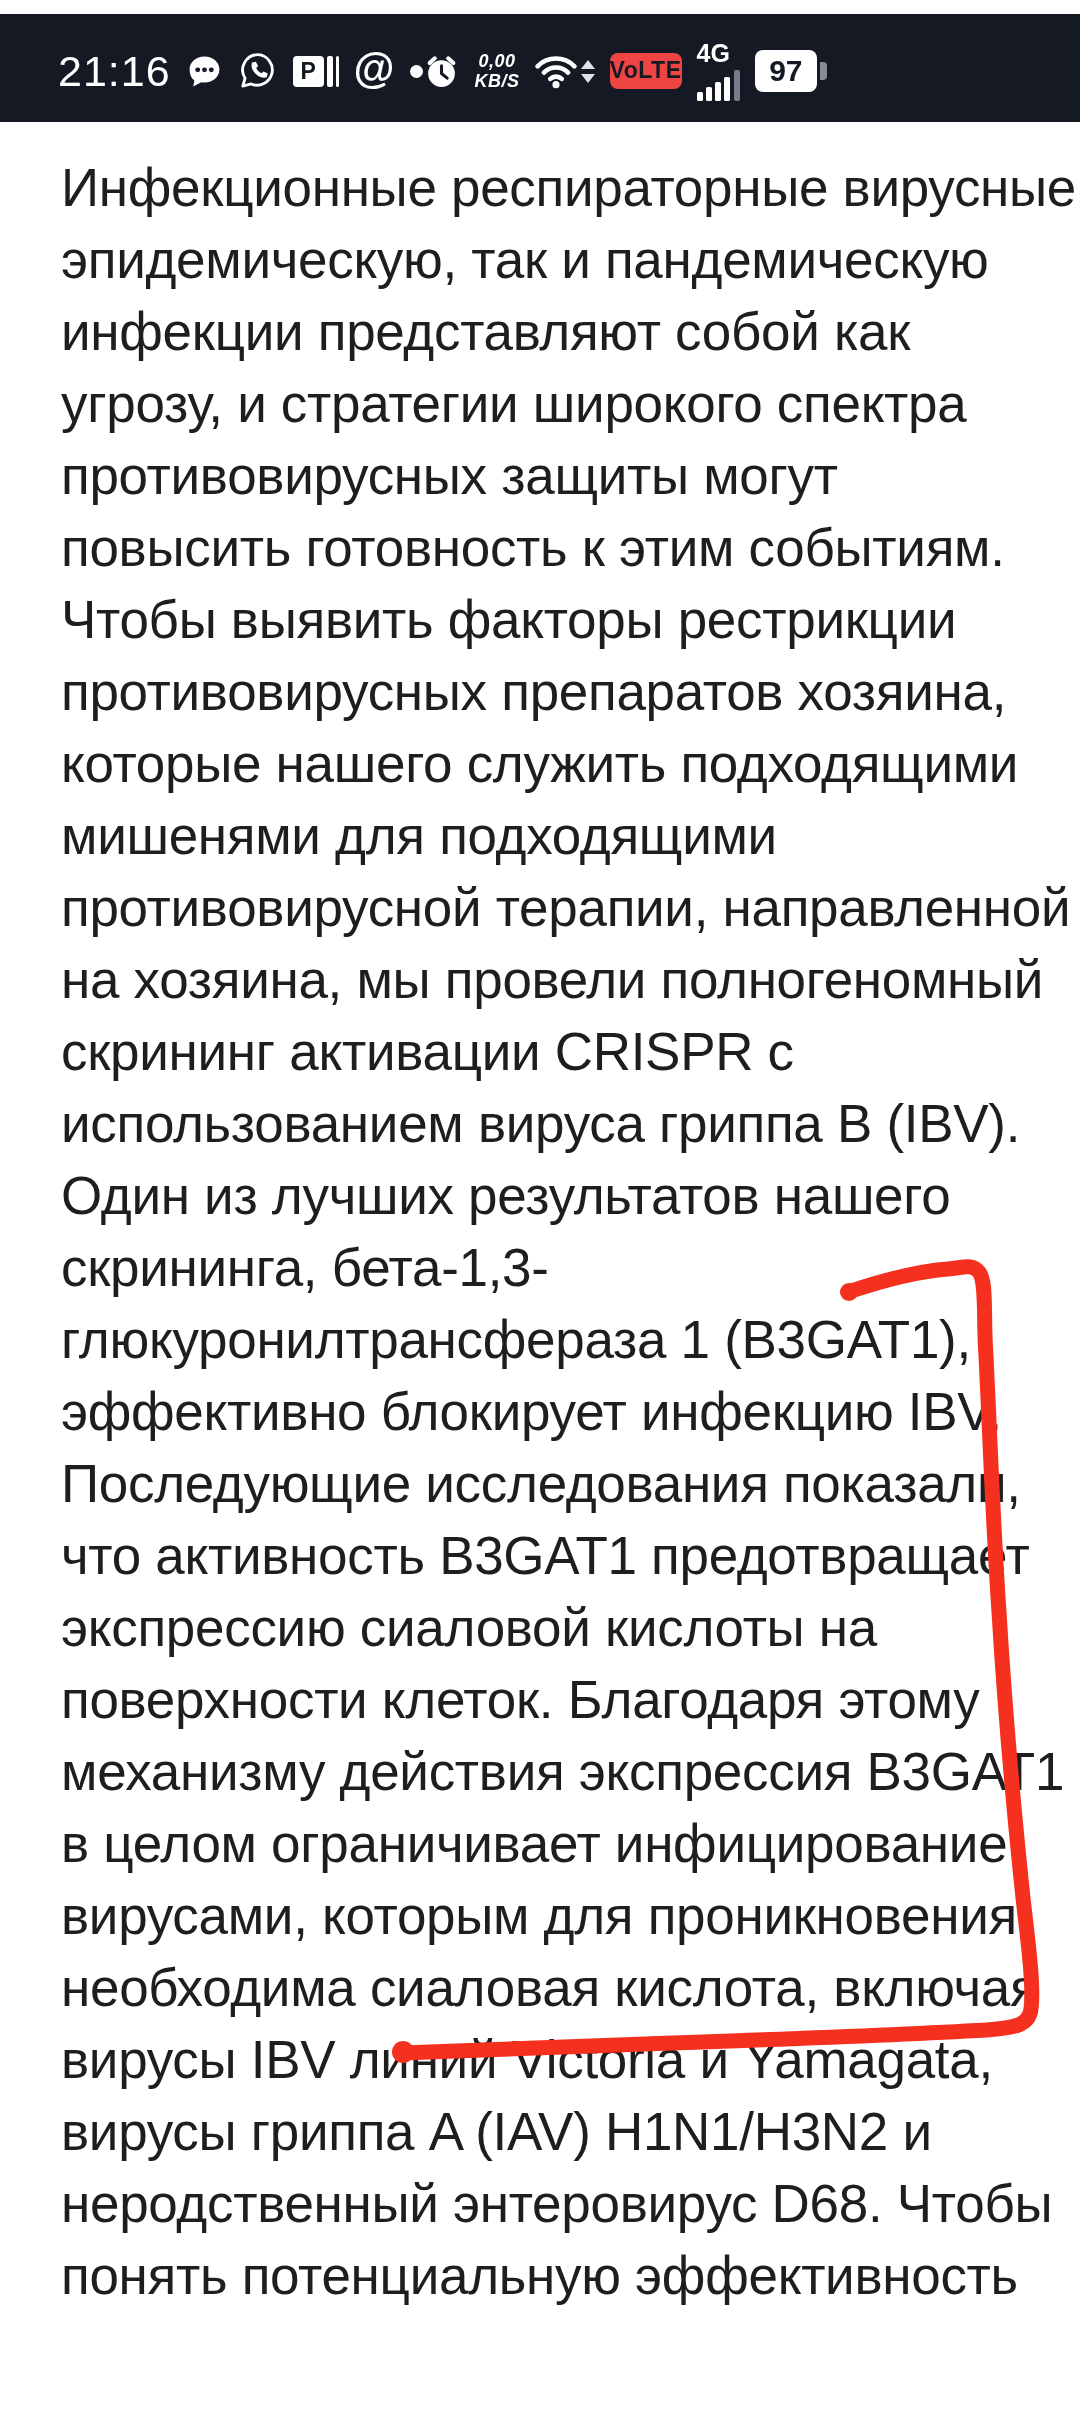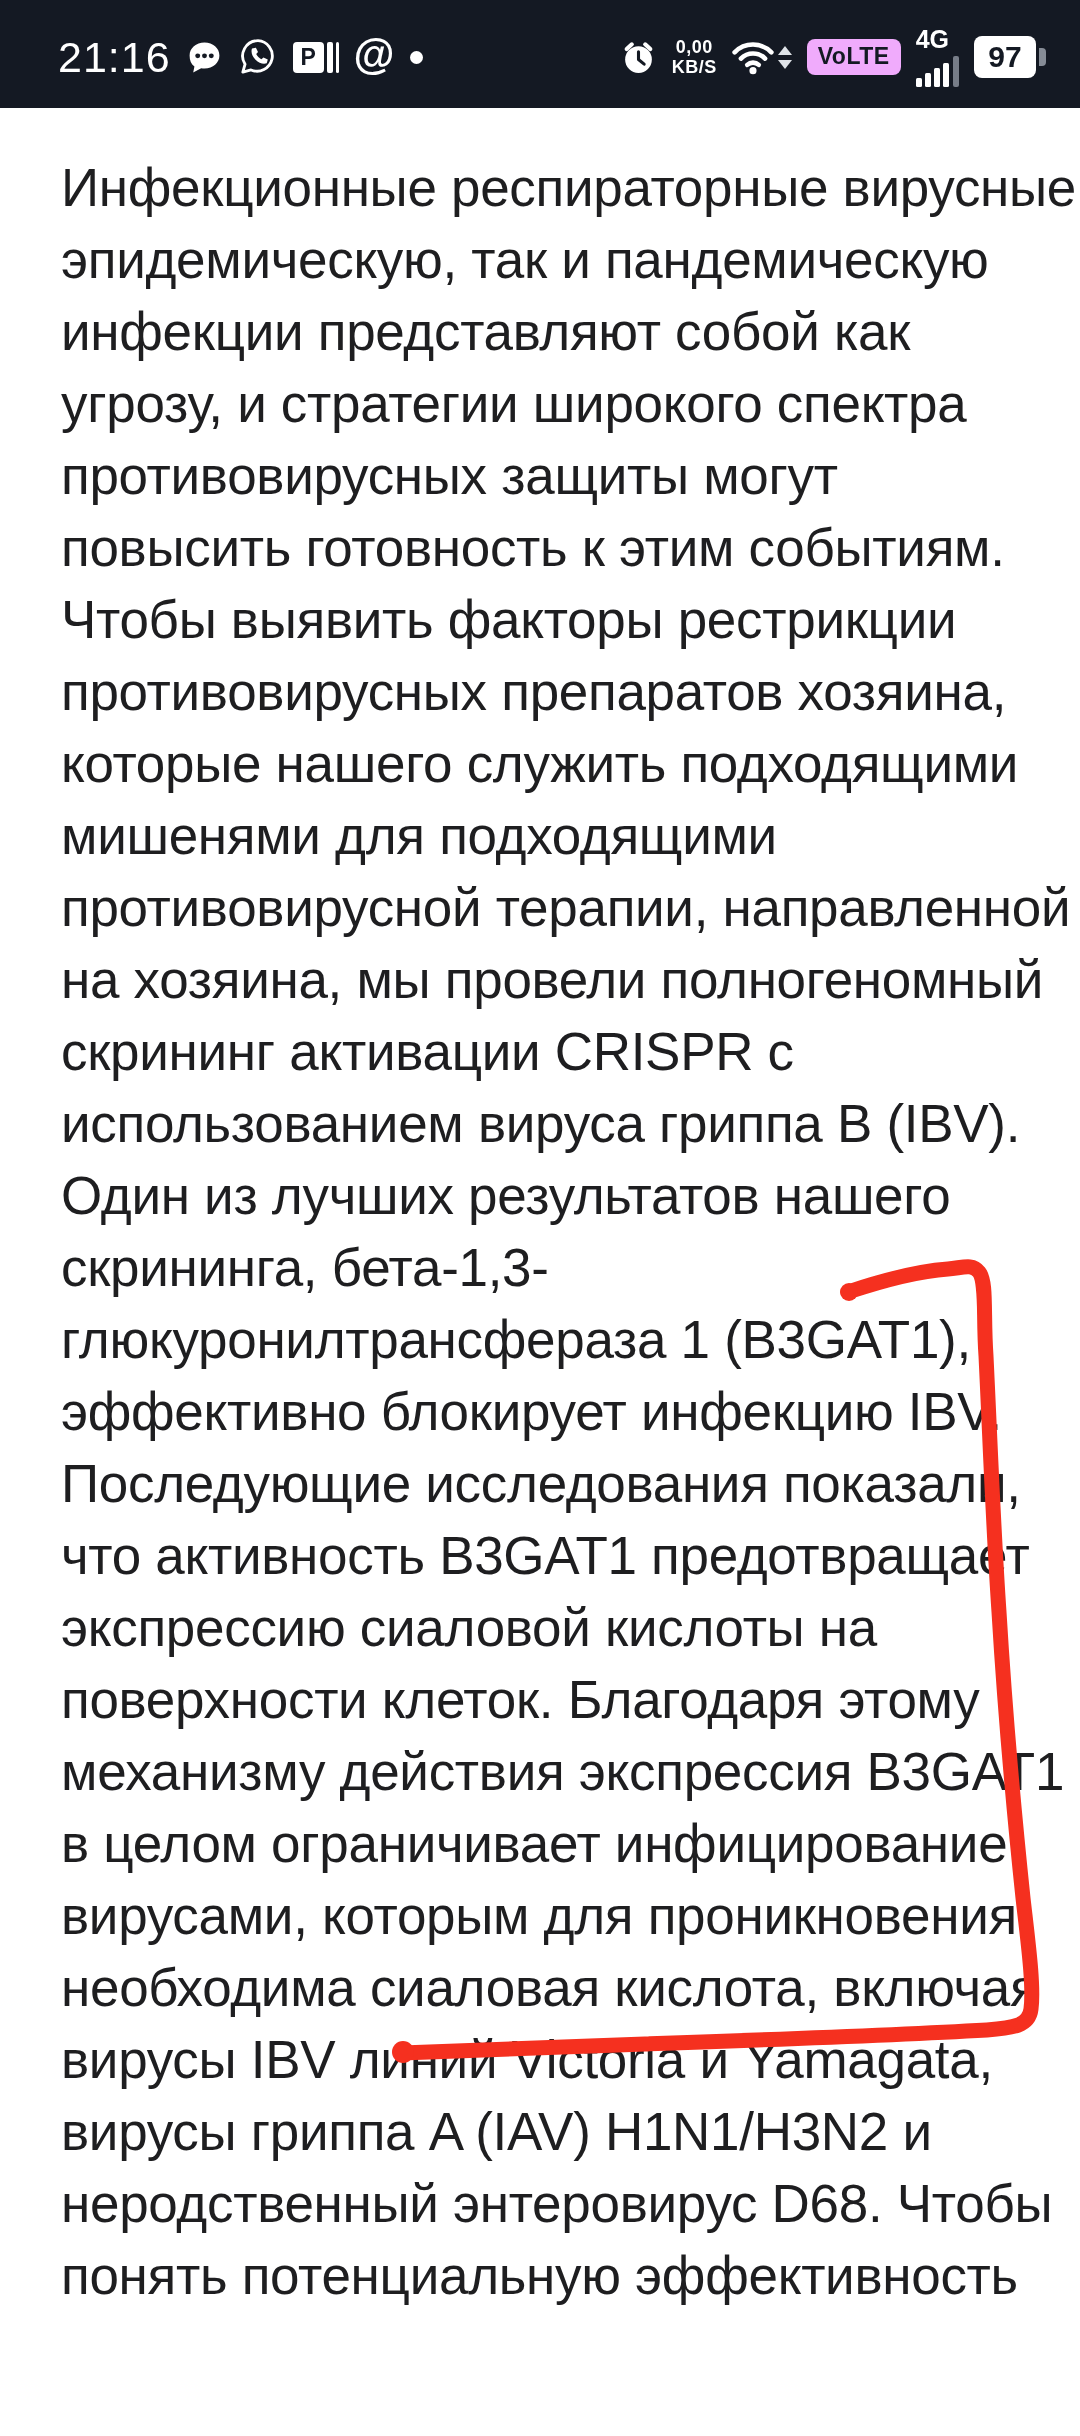--- a/index.html
+++ b/index.html
@@ -3,23 +3,23 @@
 <meta charset="utf-8">
 <style>
   * { margin:0; padding:0; box-sizing:border-box; }
   html,body { width:1080px; height:2436px; }
   body { font-family:"Liberation Sans","DejaVu Sans",sans-serif; background:#ffffff; position:relative; overflow:hidden; }
 
   .screen { position:absolute; inset:0; width:1080px; height:2436px; background:#ffffff; }
 
   
   .status-bar {
-    position:absolute; top:0; left:0; width:1080px; height:108px;
+    position:absolute; top:14px; left:0; width:1080px; height:108px;
     background:#141923; color:#ffffff;
-    display:flex; align-items:center; justify-content:space-between;
+    display:flex; align-items:center; justify-content:flex-start;
     padding:6px 34px 0 58px;
   }
   .sb-left { display:flex; align-items:center; gap:15px; }
   .sb-right { display:flex; align-items:center; gap:15px; }
   .sb-time { font-size:43px; font-weight:400; letter-spacing:1px; line-height:1; }
 
   .sb-ic { display:flex; align-items:center; justify-content:center; }
 
   .ppt-box {
     width:31px; height:31px; background:#ffffff; border-radius:4px;
@@ -27,31 +27,31 @@
     color:#141923; font-weight:700; font-size:23px;
   }
   .ppt-wrap { display:flex; align-items:center; gap:3px; }
   .ppt-strip1 { width:6px; height:31px; background:#ffffff; border-radius:2px; }
   .ppt-strip2 { width:3px; height:31px; background:#ffffff; border-radius:2px; }
 
   .at-glyph { font-size:42px; font-weight:700; color:#ffffff; line-height:1; transform:translateY(-2px); }
   .sb-dot { width:13px; height:13px; border-radius:50%; background:#ffffff; }
 
   .net-speed { display:flex; flex-direction:column; align-items:center; line-height:20px;
-               font-size:18px; font-weight:700; letter-spacing:0.5px; }
+               font-size:18px; font-weight:700; letter-spacing:0.5px;font-style:italic; }
 
   .wifi-wrap { display:flex; align-items:center; gap:4px; }
   .updown { display:flex; flex-direction:column; align-items:center; gap:5px; }
   .tri-up { width:0; height:0; border-left:7px solid transparent; border-right:7px solid transparent;
             border-bottom:9px solid #dfe3e8; }
   .tri-down { width:0; height:0; border-left:7px solid transparent; border-right:7px solid transparent;
               border-top:9px solid #dfe3e8; }
 
-  .volte-badge { background:#f0abfc; color:#141923; font-weight:700; font-size:23px;
-                 padding:5px 11px; border-radius:8px; line-height:1.1; letter-spacing:0.5px; }
+  .volte-badge { background:#ef4444; color:#141923; font-weight:700; font-size:23px;
+                 padding:5px 0; border-radius:8px; line-height:1.1; letter-spacing:0.5px; }
 
   .fourg { display:flex; align-items:flex-end; gap:4px; }
   .fourg-col { display:flex; flex-direction:column; align-items:flex-start;gap:8px; }
   .fourg-label { font-size:25px; font-weight:700; line-height:1; margin-bottom:3px; }
   .bars { display:flex; align-items:flex-end; gap:3px; }
   .bar { width:6px; background:#ffffff; border-radius:1.5px; }
   .b1{height:9px;} .b2{height:14px;} .b3{height:19px;} .b4{height:24px;}
   .bar-gray { width:6px; height:31px; background:#777d88; border-radius:2px; }
 
   .battery { display:flex; align-items:center; }

